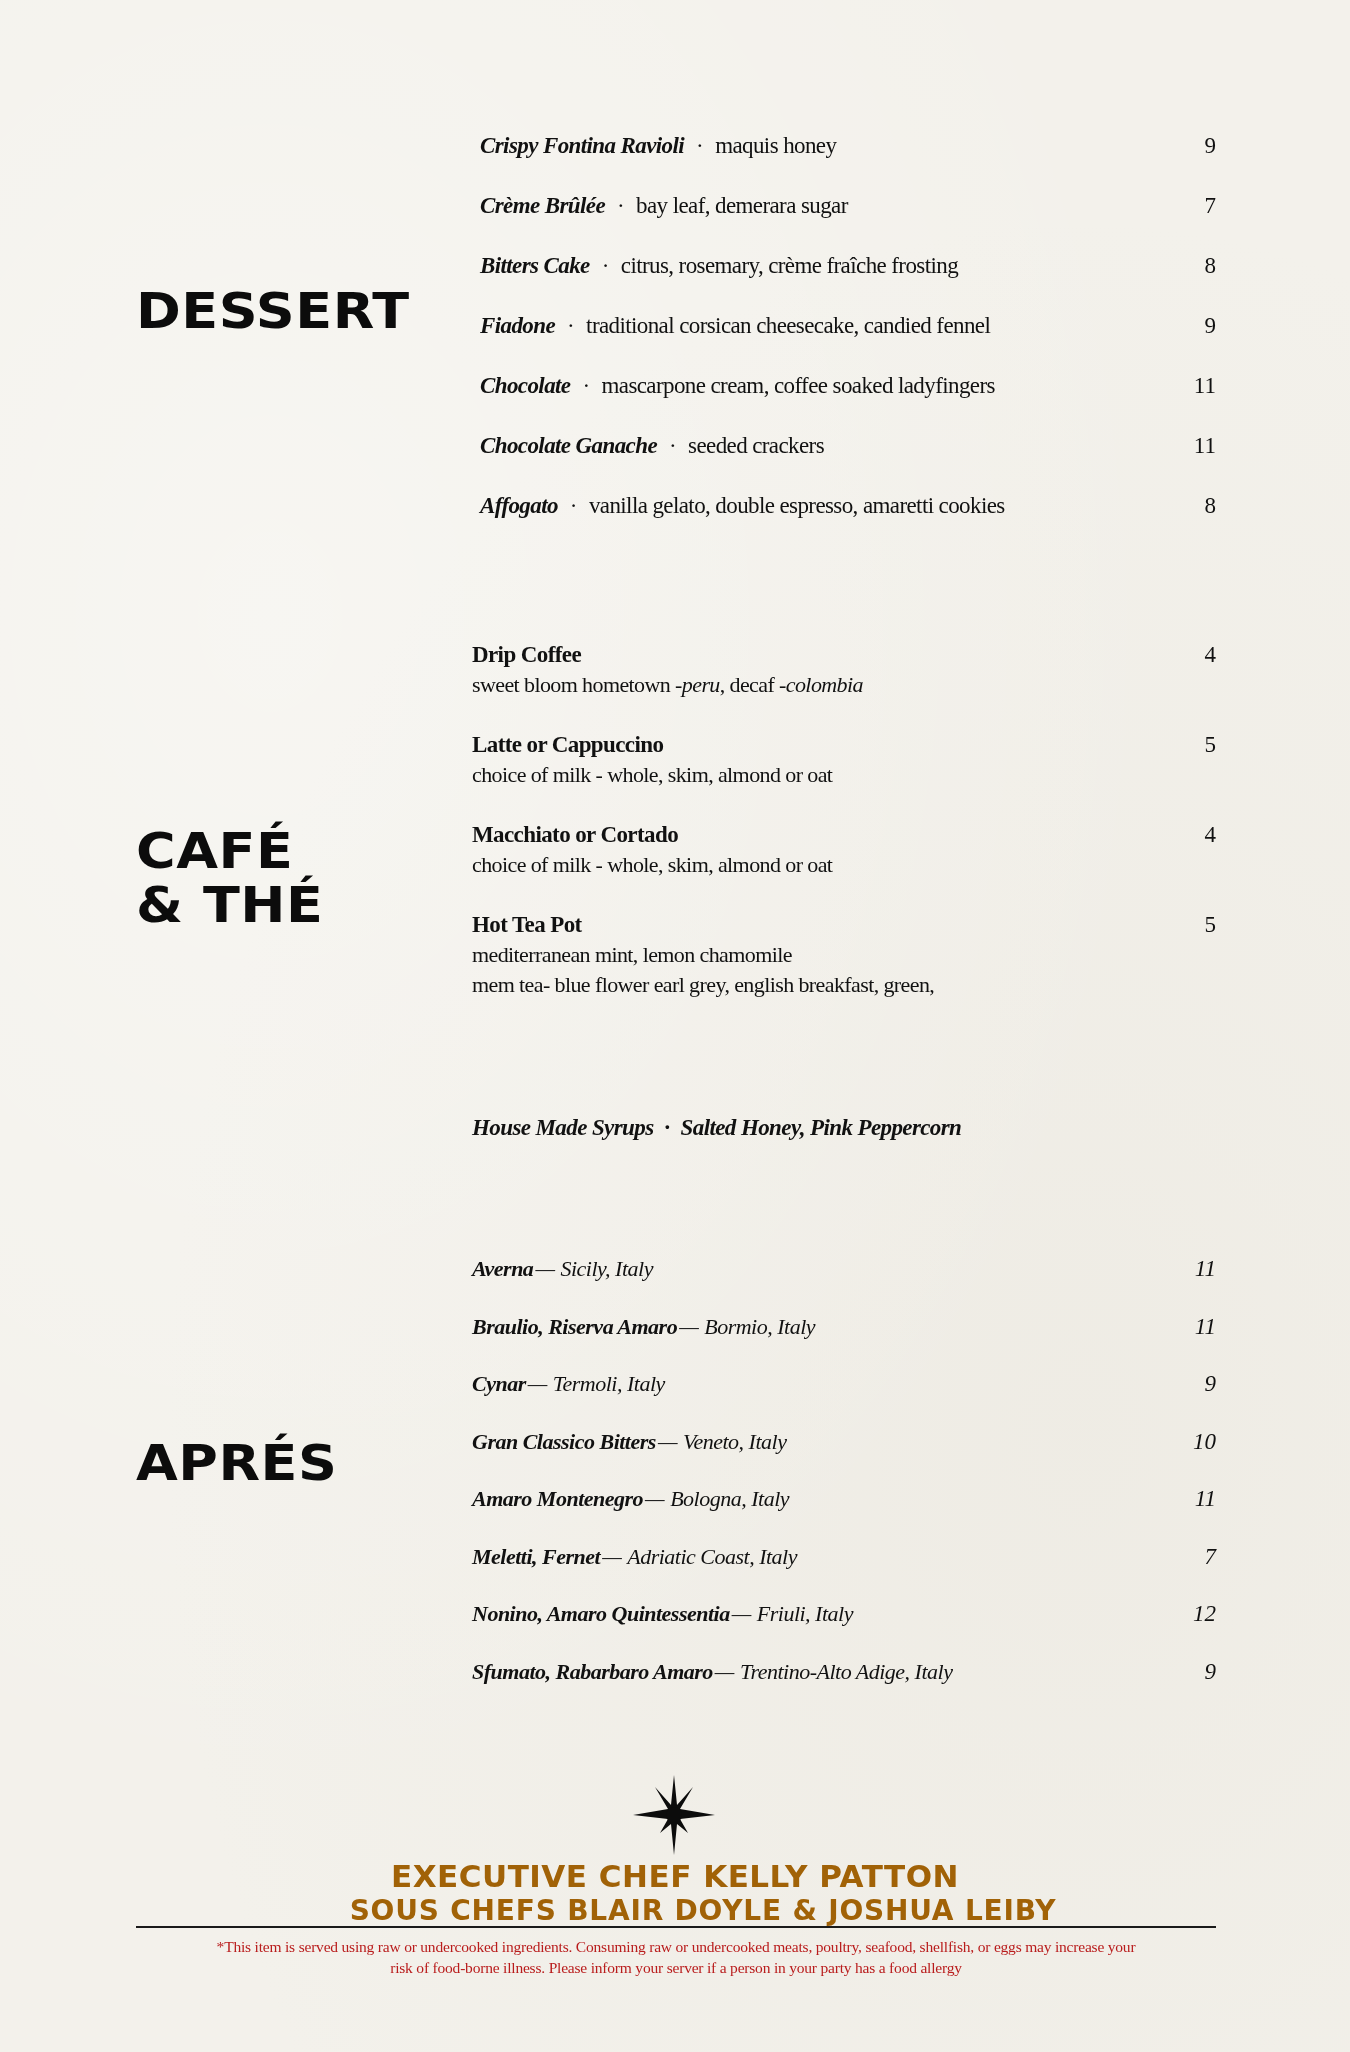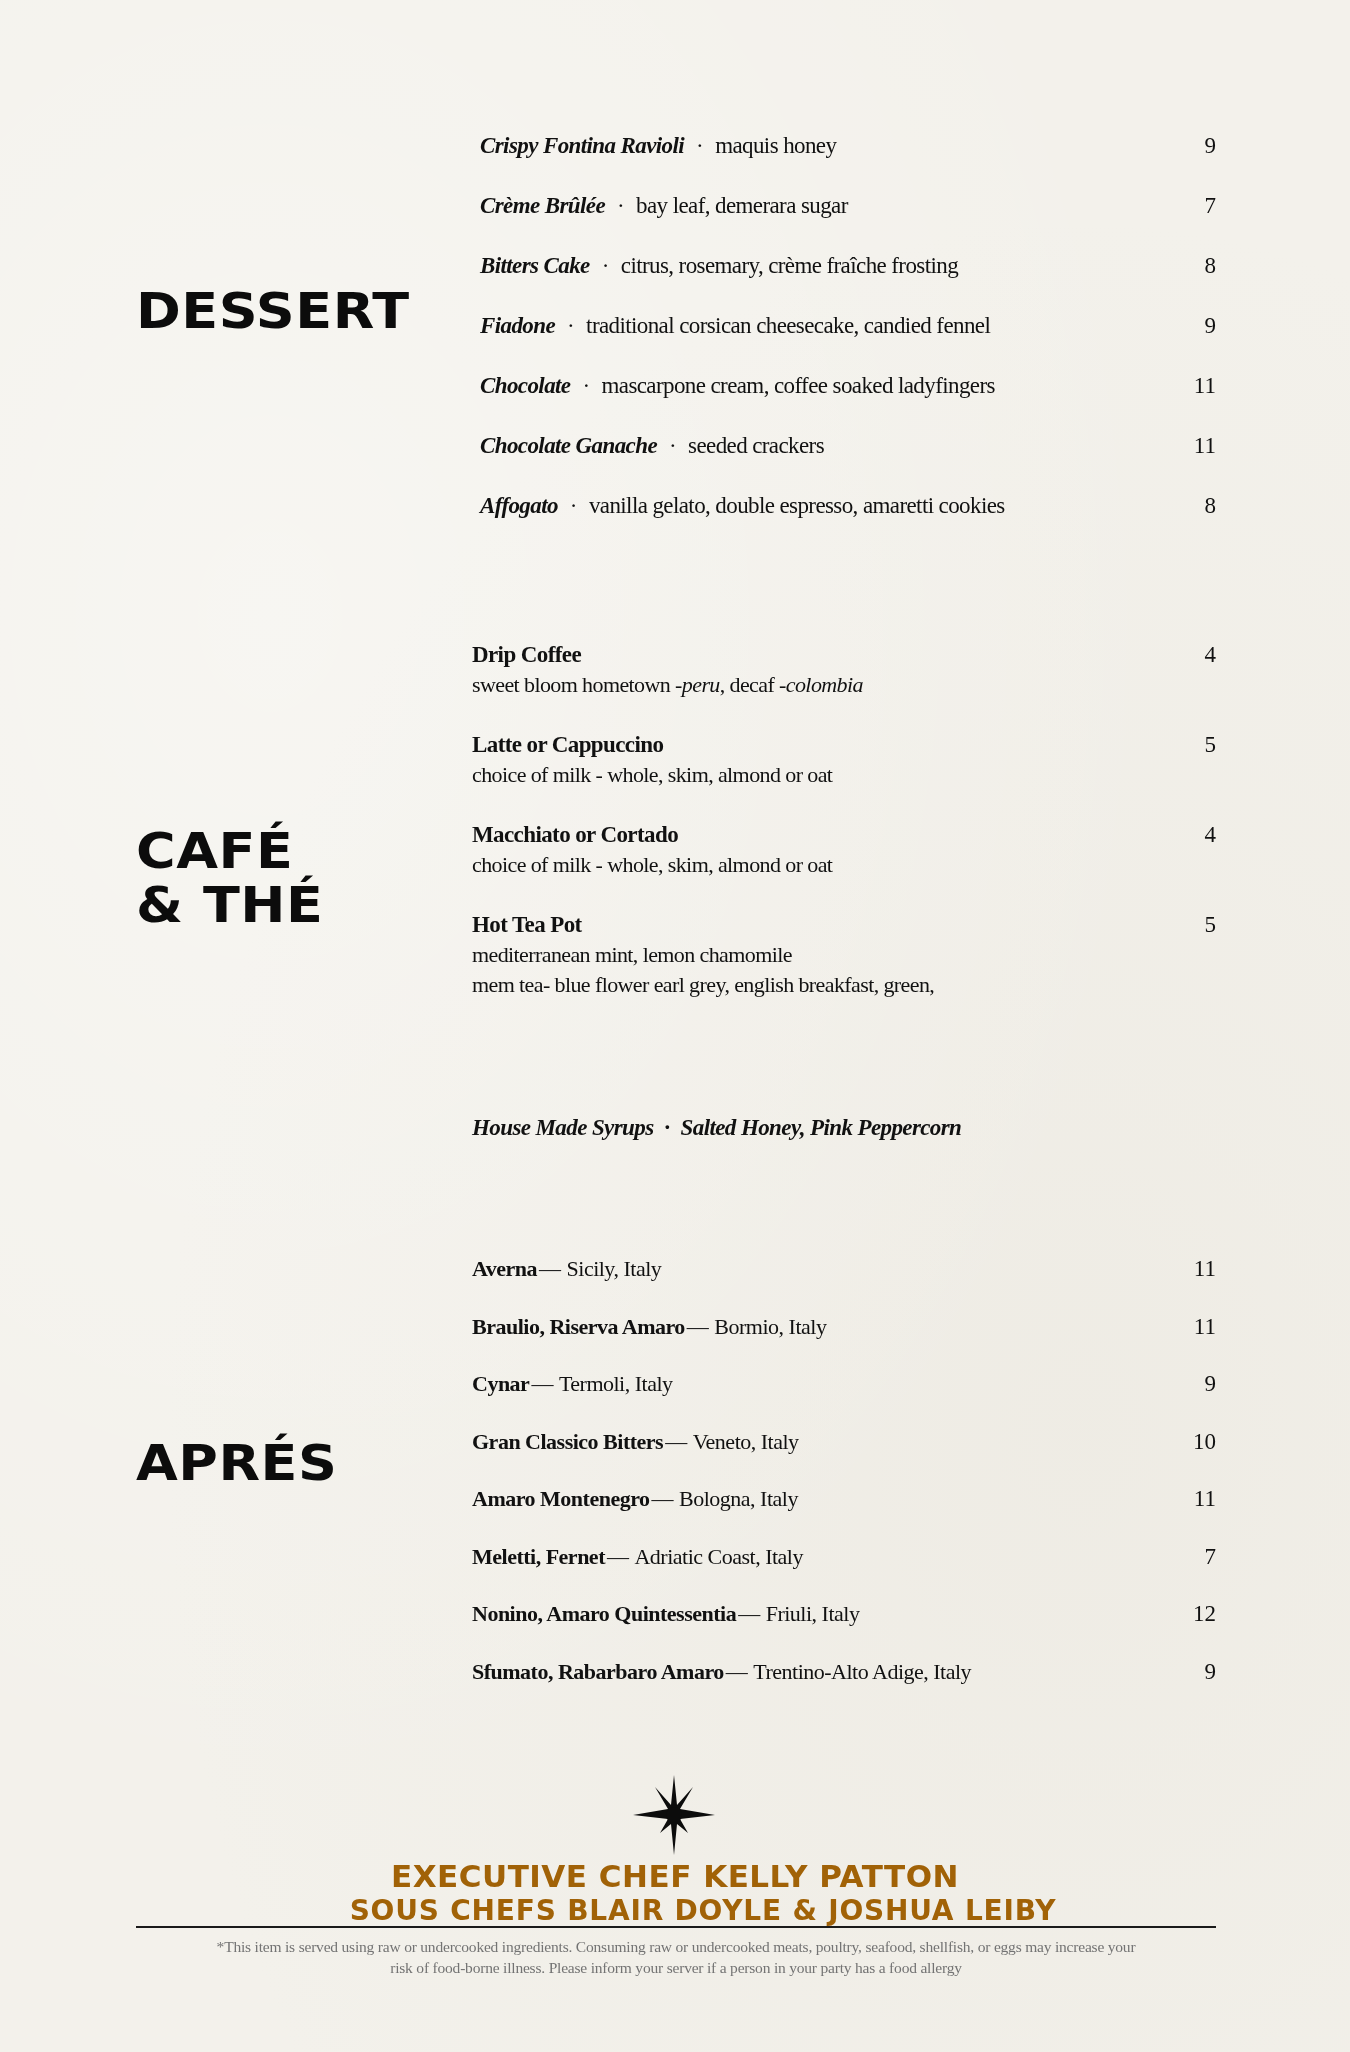--- a/index.html
+++ b/index.html
@@ -28,36 +28,36 @@
   .desc { font-weight: normal; }
 
   .cafe-item { position: relative; margin-bottom: 30px; }
   .cafe-item .name { font-weight: bold; font-size: 23px; letter-spacing: -0.6px; line-height: 30px; }
   .cafe-item .desc { font-size: 22px; letter-spacing: -0.6px; line-height: 30px; }
   .cafe-item .price { top: 0; line-height: 30px; }
   .it { font-style: italic; }
 
   .syrups { position: absolute; left: 472px; top: 1115px; font-size: 23px; font-style: italic; font-weight: bold; letter-spacing: -0.6px; }
 
-  .apres-row { position: relative; height: 57.5px; font-size: 22px; letter-spacing: -0.5px; }
+  .apres-row { position: relative; height: 57.5px; font-size: 22px; letter-spacing: -0.5px; font-style: italic; }
   .apres-row .txt { position: absolute; left: 0; top: 0; white-space: nowrap; }
   .apres-row .name { font-weight: bold; }
   .apres-row .dash { padding: 0 6px 0 2px; font-weight: normal; }
 
   .star { position: absolute; left: 633px; top: 1775px; width: 82px; height: 80px; }
   .chef {
     position: absolute; left: 0; width: 1350px; text-align: center;
     font-family: "DejaVu Sans", "Liberation Sans", sans-serif; font-weight: bold; color: #a16207;
   }
   .chef.exec { top: 1858px; font-size: 31px; letter-spacing: 0.5px; }
   .chef.sous { top: 1894px; font-size: 28px; letter-spacing: 0.8px; padding-left: 28px; }
   .rule { position: absolute; left: 136px; width: 1080px; top: 1926px; height: 2px; background: #1a1a1a; }
   .disclaimer {
     position: absolute; left: 136px; width: 1080px; top: 1936px; text-align: center;
-    font-size: 15.5px; line-height: 21px; color: #737373; letter-spacing: -0.2px;
+    font-size: 15.5px; line-height: 21px; color: #b91c1c; letter-spacing: -0.2px;
   }
 </style>
 </head>
 <body>
 
 <h2 class="heading" style="top:284px;">DESSERT</h2>
 
 <div class="list" style="top:133px;">
   <div class="row">
     <span class="txt"><span class="name-it">Crispy Fontina Ravioli</span><span class="sep">·</span><span class="desc">maquis honey</span></span>

